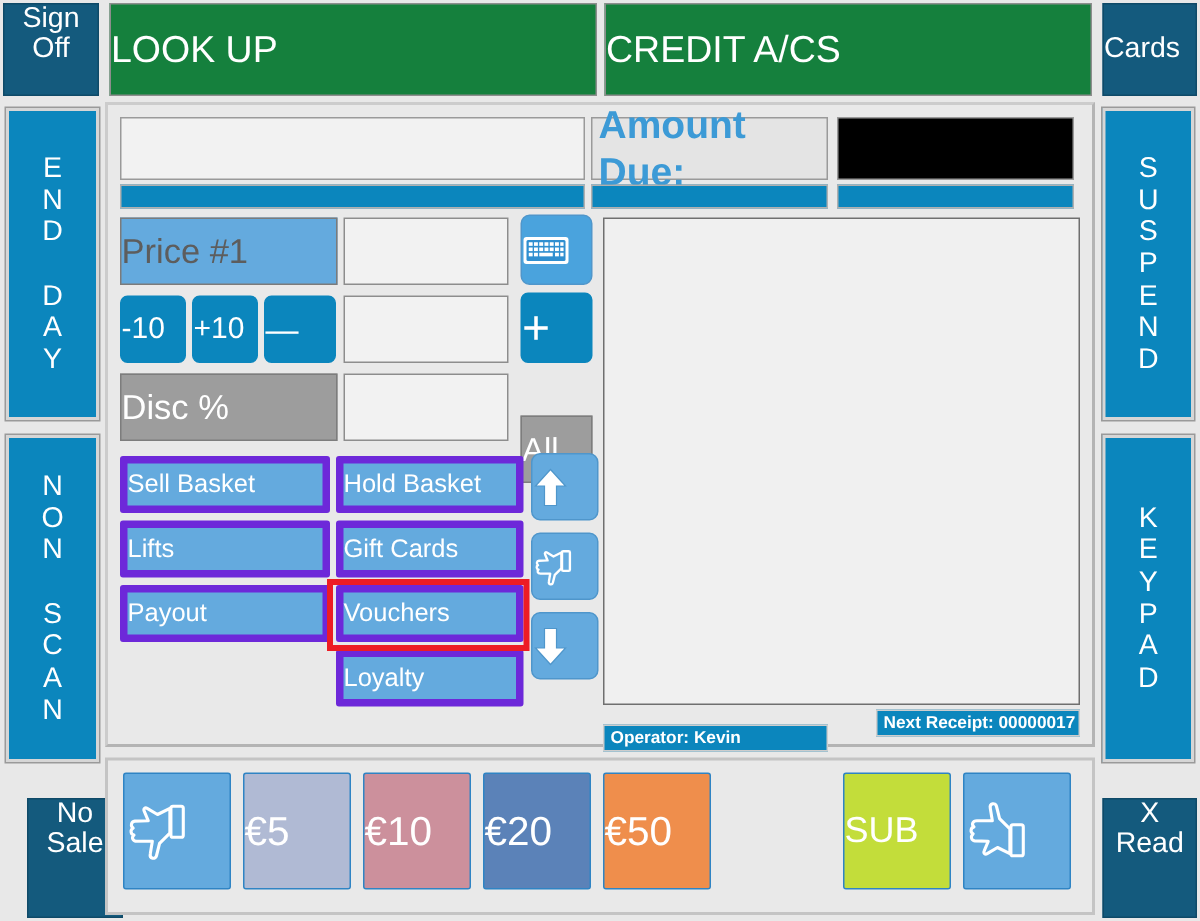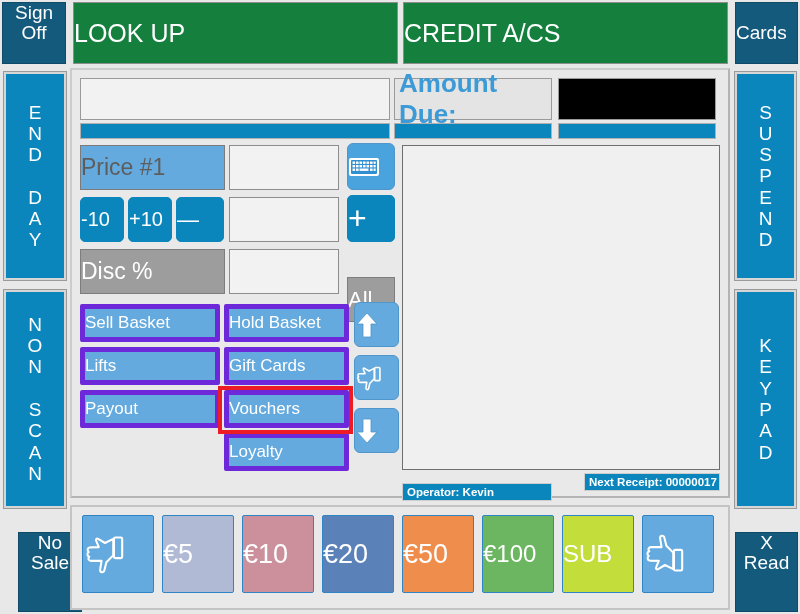--- a/index.html
+++ b/index.html
@@ -431,23 +431,20 @@
   </div>
   <div class="denom btn" style="left: 170px; background: rgb(204, 144, 156);">
     <span>€10</span>
   </div>
   <div class="denom btn" style="left: 250px; background: rgb(91, 130, 184);">
     <span>€20</span>
   </div>
   <div class="denom btn" style="left: 330px; background: rgb(239, 142, 76);">
     <span>€50</span>
   </div>
-  <div class="denom btn small" style="left: 410px; background: rgb(108, 182, 97);">
-    <span>€100</span>
-  </div>
   <div class="denom btn small" style="left: 490px; background: rgb(195, 221, 58);">
     <span>SUB</span>
   </div>
 
   <div class="denom btn" style="left:570px; background:#64aade;">
     <span>
       <svg width="44" height="44" viewBox="0 0 32 32">
         <g fill="none" stroke="#ffffff" stroke-width="1.5" stroke-linejoin="round" stroke-linecap="round">
           <path d="M22 27 L22 15 L17 10 L15.5 4 C15 2 12 2.5 12.5 5 L13.5 11 L6 11
                    C4 11 3.2 12.8 4.6 14 C3 14.4 2.6 16.6 4.2 17.4 C2.8 18.4 3.2 20.6 5 20.8

